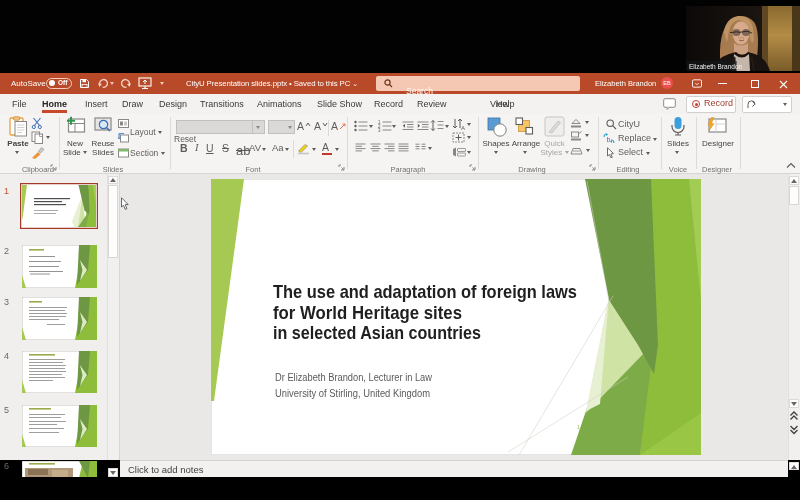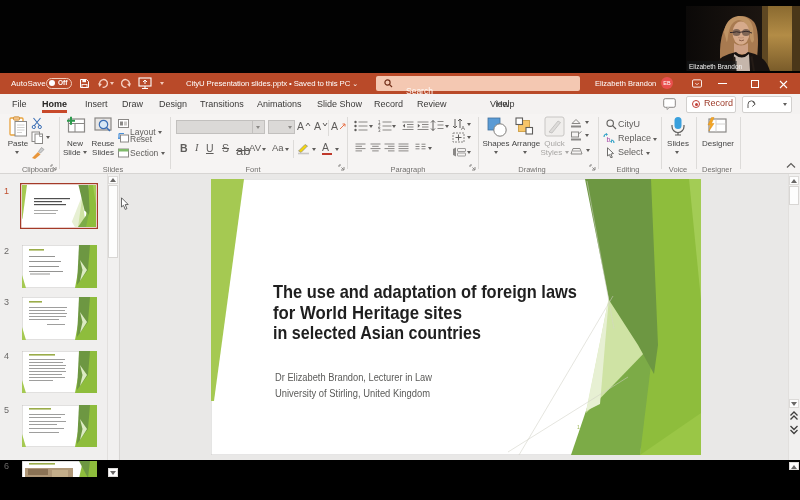--- a/index.html
+++ b/index.html
@@ -103,21 +103,21 @@
 </div>
 
 <div id="ribbon">
 
  <svg class="abs" style="left:9px;top:2px;" width="19" height="21" viewBox="0 0 19 21">
         <rect x="1" y="2" width="13" height="17" rx="1" fill="#fff" stroke="#e8a33d" stroke-width="1.3"></rect>
         <rect x="4.5" y="0.8" width="6" height="3.4" rx="1" fill="#f2c38a" stroke="#c98a30" stroke-width="0.8"></rect>
         <rect x="6" y="5.5" width="11.5" height="14.5" fill="#fff" stroke="#8a8886" stroke-width="1"></rect>
         <path d="M8 9h7.5M8 11.5h7.5M8 14h7.5M8 16.5h5" stroke="#c8c6c4" stroke-width="0.8"></path>
       </svg>
- <div class="bigbtn" style="left:3px;top:25px;width:30px;">Paste</div>
+ <div class="bigbtn" style="left:3px;top:25px;width:30px;font-weight:bold;">Paste</div>
  <span class="abs caret" style="left:15px;top:37px;"></span>
  <svg class="abs" style="left:31px;top:3px;" width="12" height="12" viewBox="0 0 12 12">
         <path d="M2.5 1L9 9M9.5 1L3 9" stroke="#3b6fb5" stroke-width="1.1"></path>
         <circle cx="2.8" cy="10" r="1.6" fill="none" stroke="#3b6fb5" stroke-width="1"></circle>
         <circle cx="8.8" cy="10" r="1.6" fill="none" stroke="#3b6fb5" stroke-width="1"></circle>
       </svg>
  <svg class="abs" style="left:31px;top:17px;" width="13" height="13" viewBox="0 0 13 13">
         <rect x="1" y="1" width="7.5" height="9.5" fill="#fff" stroke="#8a8886" stroke-width="1"></rect>
         <rect x="4" y="3" width="7.5" height="9.5" fill="#fff" stroke="#8a8886" stroke-width="1"></rect>
         <path d="M8.6 3v2.5h2.5" fill="none" stroke="#8a8886" stroke-width="0.8"></path>
@@ -150,21 +150,21 @@
         <rect x="0.5" y="0.5" width="10" height="8" fill="#fff" stroke="#8a8886" stroke-width="1"></rect>
         <rect x="2" y="2.5" width="3" height="4" fill="#8a8886"></rect>
         <rect x="6" y="2.5" width="3" height="4" fill="#c8c6c4"></rect>
       </svg>
  <span class="abs ic" style="left:130px;top:13px;font-size:8.5px;">Layout <span class="caret"></span></span>
  <svg class="abs" style="left:118px;top:19px;" width="11" height="10" viewBox="0 0 11 10">
         <rect x="2.5" y="2" width="8" height="7" fill="#fff" stroke="#8a8886" stroke-width="1"></rect>
         <path d="M1 6V1.5Q1 0.5 2 0.5H6" fill="none" stroke="#4a90d9" stroke-width="1.2"></path>
         <path d="M1 3.5l-1 2.5h2z" fill="#4a90d9"></path>
       </svg>
- <span class="abs ic" style="left:130px;top:19.5px;font-size:8.5px;">Reset</span>
+ <span class="abs ic" style="left:130px;top:19.5px;font-size:8.5px;padding-left:44px;">Reset</span>
  <svg class="abs" style="left:118px;top:34px;" width="11" height="10" viewBox="0 0 11 10">
         <rect x="0.5" y="1" width="10" height="8" fill="#fff" stroke="#8a8886" stroke-width="1"></rect>
         <rect x="0.5" y="1" width="10" height="2.5" fill="#7fba6a"></rect>
       </svg>
  <span class="abs ic" style="left:130px;top:34px;font-size:8.5px;">Section <span class="caret"></span></span>
  <div class="glabel" style="left:85px;width:56px;">Slides</div>
  <span class="sep" style="left:170px;"></span>
 
  <span class="abs" style="left:176px;top:6px;width:89px;height:14px;background:#dbd9d7;border:1px solid #c2c0be;"></span>
  <span class="abs" style="left:252px;top:6px;width:13px;height:14px;border-left:1px solid #c2c0be;"></span>
@@ -497,20 +497,23 @@
 <svg class="abs" style="left:791px;top:402px;" width="6" height="4" viewBox="0 0 6 4">
       <path d="M0 0L3 4L6 0z" fill="#6a6867"></path>
     </svg>
 <svg class="abs" style="left:790px;top:411px;" width="8" height="10" viewBox="0 0 8 10">
       <path d="M0.5 4.5L4 1L7.5 4.5M0.5 8.5L4 5L7.5 8.5" fill="none" stroke="#3f3e3d" stroke-width="1.3"></path>
     </svg>
 <svg class="abs" style="left:790px;top:425px;" width="8" height="10" viewBox="0 0 8 10">
       <path d="M0.5 1L4 4.5L7.5 1M0.5 5L4 8.5L7.5 5" fill="none" stroke="#3f3e3d" stroke-width="1.3"></path>
     </svg>
 
+<div id="notesbar">
+      <span class="abs" style="left:8px;top:3px;font-size:9.5px;color:#3f3e3d;">Click to add notes</span>
+    </div>
 <span class="abs" style="left:789px;top:462px;width:10px;height:8px;background:#fdfdfd;border:1px solid #dcdad8;"></span>
 <svg class="abs" style="left:791px;top:464.5px;" width="6" height="4" viewBox="0 0 6 4">
       <path d="M0 4L3 0L6 4z" fill="#6a6867"></path>
     </svg>
 
 <svg class="abs" style="left:120px;top:197px;" width="9" height="14" viewBox="0 0 9 14">
       <path d="M1.5 0.8L8.2 7.5L5.2 7.6L6.9 11.7L5.2 12.4L3.5 8.3L1.5 10z" fill="#fff" stroke="#444" stroke-width="0.8"></path>
     </svg>
 
 <div id="blackbot"></div>

